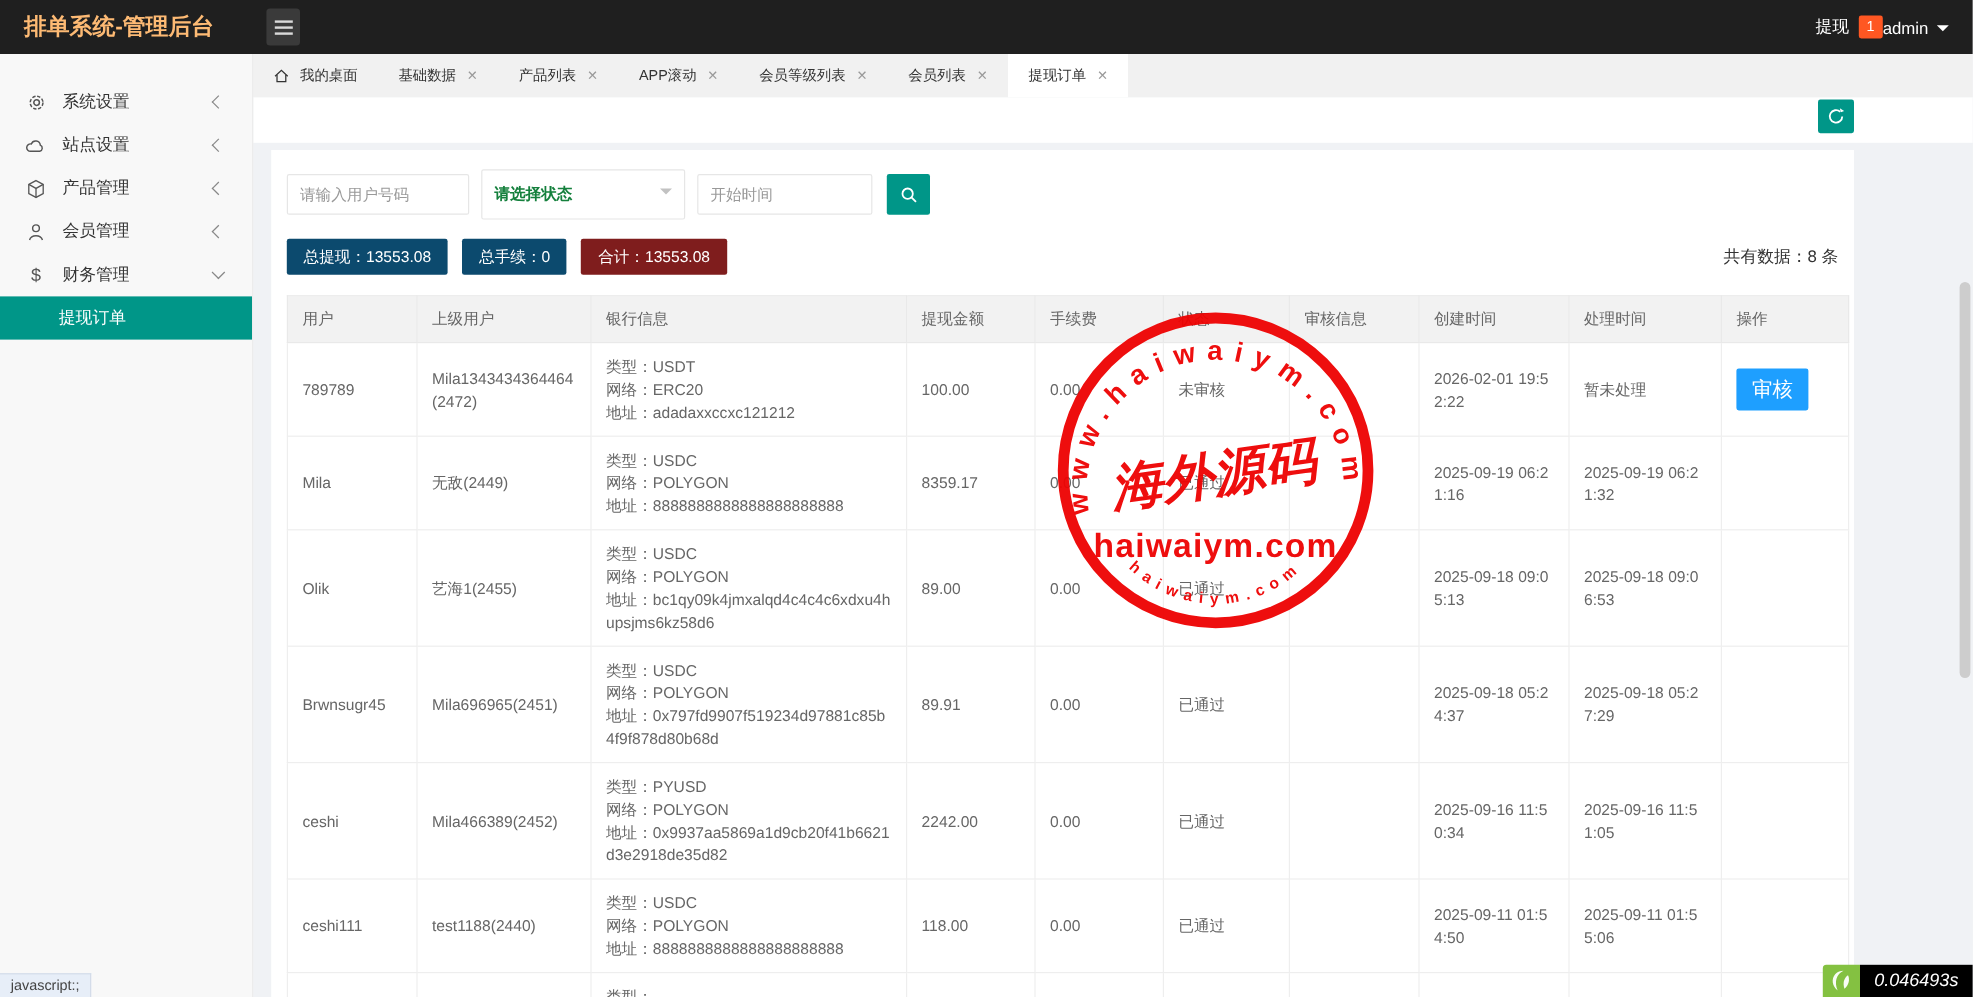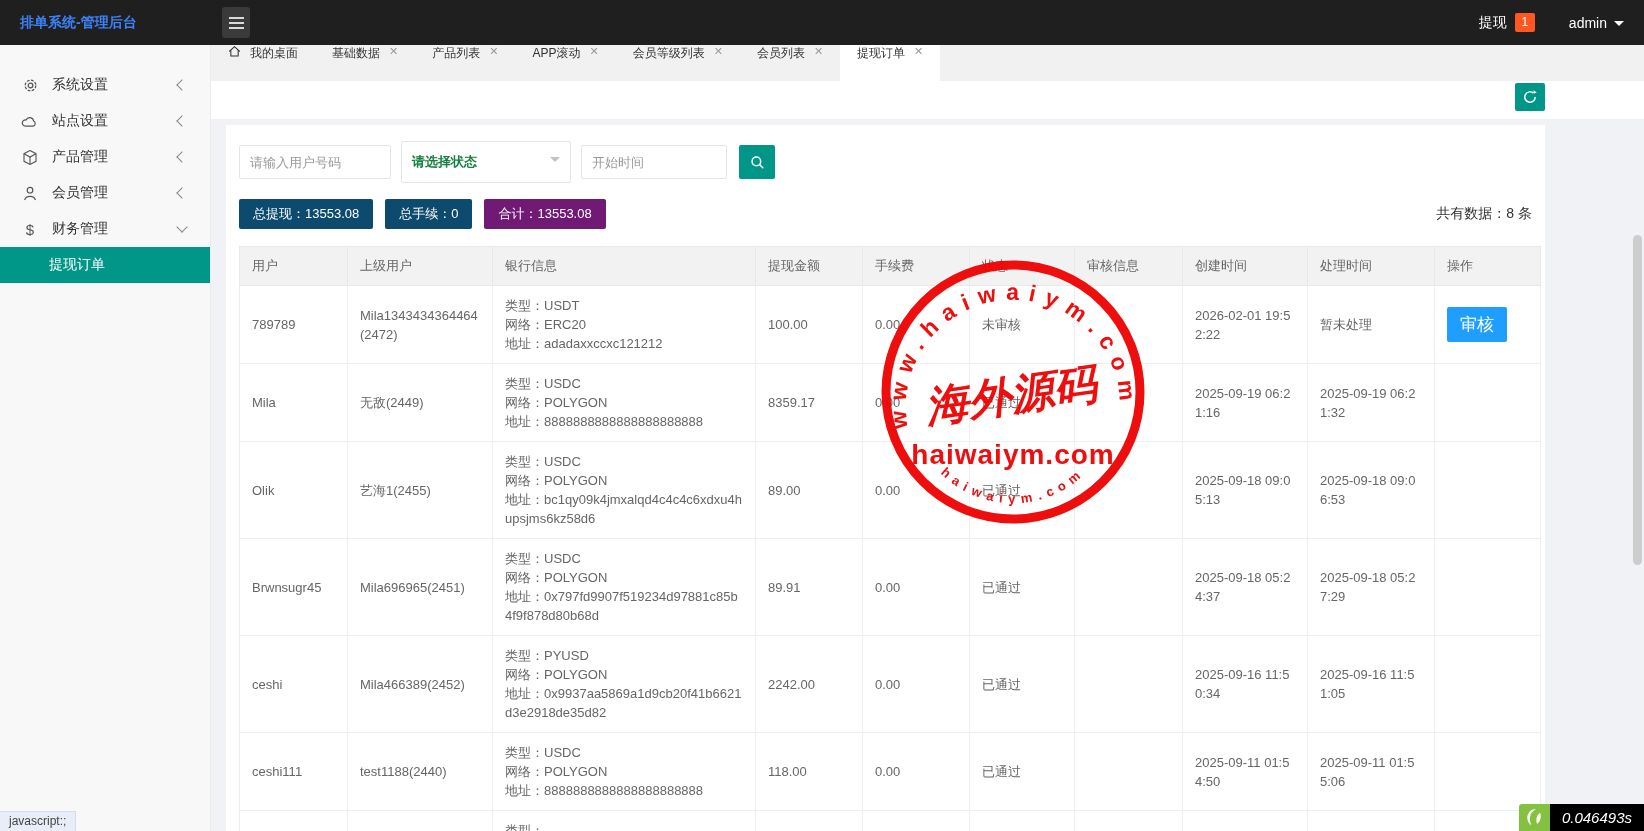--- a/index.html
+++ b/index.html
@@ -1,43 +1,43 @@
 <!DOCTYPE html>
 <html><head>
 <meta charset="utf-8">
 <style>
   * { margin:0; padding:0; box-sizing:border-box; }
   html,body { width:1644px; height:831px; overflow:hidden; }
   body { font-family:"Liberation Sans","DejaVu Sans",sans-serif; background:#f0f2f5; position:relative; color:#333; }
 
   
   .header { position:absolute; top:0; left:0; right:0; height:45px; background:#1f1f1f; z-index:40; }
-  .brand { position:absolute; left:20px; top:0; line-height:45px; font-size:14px; font-weight:bold; color:#3b82f6; }
+  .brand { position:absolute; left:20px; top:0; line-height:45px; font-size:19px; font-weight:bold; color:#fdba74; }
   .burger { position:absolute; left:222px; top:7px; width:28px; height:31px; background:#3a3a3a; border-radius:3px;
             display:flex; flex-direction:column; align-items:center; justify-content:center; gap:3px; cursor:pointer; }
   .burger i { display:block; width:15px; height:2px; background:#d9d9d9; }
-  .header-right { position:absolute; right:20px; top:0; height:45px; display:flex; align-items:center; gap:34px; }
+  .header-right { position:absolute; right:20px; top:0; height:45px; display:flex; align-items:center; }
   .withdraw-link { display:flex; align-items:center; gap:8px; color:#fff; font-size:14px; cursor:pointer; }
   .badge { background:#ff5722; color:#fff; border-radius:2px; min-width:20px; text-align:center; height:19px; line-height:19px; font-size:12px; padding:0 5px; }
   .user-menu { display:flex; align-items:center; gap:7px; color:#fff; font-size:14px; cursor:pointer; }
   .caret-down { width:0; height:0; border:5px solid transparent; border-top-color:#fff; margin-top:6px; }
 
   
   .sidebar { position:absolute; top:45px; left:0; bottom:0; width:211px; background:#f8f8f8; z-index:30; padding-top:22px; border-right:1px solid #ececec; }
   .side-item { position:relative; height:36px; display:flex; align-items:center; padding-left:21px; font-size:14px; color:#333; cursor:pointer; }
   .side-item .icon { width:18px; height:18px; margin-right:13px; display:flex; align-items:center; justify-content:center; color:#555; }
   .side-item .chev { position:absolute; right:24px; top:14px; width:8px; height:8px; border-left:1px solid #888; border-bottom:1px solid #888; }
   .chev.collapsed { transform:rotate(45deg); }
   .chev.expanded  { transform:rotate(-45deg); top:12px; }
   .side-sub { height:36px; display:flex; align-items:center; padding-left:49px; font-size:14px; color:#333; cursor:pointer; }
   .side-sub.active { background:#009688; color:#fff; }
 
   
   .tabsbar { position:absolute; left:211px; top:45px; right:0; height:36px; background:#f1f1f1; display:flex; z-index:20; }
-  .tab { height:36px; display:flex; gap:9px; padding:0 17px; font-size:12px; color:#333; cursor:pointer; white-space:nowrap; }
+  .tab { height:36px; display:flex; align-items:center; gap:9px; padding:0 17px; font-size:12px; color:#333; cursor:pointer; white-space:nowrap; }
   .tab.active { background:#fff; }
   .tab .x { color:#9a9a9a; font-size:11px; }
   .tab .home-ic { display:flex; color:#333; }
 
   
   .toolbar { position:absolute; left:211px; top:81px; right:0; height:38px; background:#fff; z-index:10; }
   .refresh-btn { position:absolute; right:99px; top:2px; width:30px; height:28px; background:#009688; border:none; border-radius:2px;
                  display:flex; align-items:center; justify-content:center; cursor:pointer; }
 
   
@@ -49,21 +49,21 @@
   .inp::placeholder { color:#999; }
   .fake-select { position:relative; width:170px; height:42px; border:1px solid #e6e6e6; border-radius:2px; background:#fff;
                  display:flex; align-items:center; padding:0 10px; font-size:13px; color:#15803d; font-weight:bold; cursor:pointer; }
   .fake-select .sel-caret { position:absolute; right:10px; top:15px; width:0; height:0; border:5px solid transparent; border-top-color:#c2c2c2; }
   .time-inp { width:146px; }
   .search-btn { width:36px; height:34px; background:#009688; border:none; border-radius:2px; display:flex; align-items:center; justify-content:center; cursor:pointer; margin-left:2px; }
 
   .stats-row { display:flex; align-items:center; gap:12px; margin-bottom:17px; }
   .stat-btn { height:30px; line-height:30px; padding:0 14px; color:#fff; font-size:13px; border-radius:2px; border:none; cursor:pointer; white-space:nowrap; }
   .stat-blue { background:#0c4a6e; }
-  .stat-orange { background:#701a75; }
+  .stat-orange { background:#7f1d1d; }
   .count { margin-left:auto; font-size:14px; color:#333; }
 
   table.grid { width:100%; border-collapse:collapse; table-layout:fixed; font-size:13px; color:#666; }
   .grid th { background:#f2f2f2; font-weight:400; text-align:left; padding:10px 12px; border:1px solid #e9e9e9; color:#666; height:37px; }
   .grid td { border:1px solid #eee; padding:10px 12px; vertical-align:middle; line-height:19px; word-break:break-all; background:#fff; }
   .bank-line { line-height:19px; }
   .audit-btn { background:#1e9fff; color:#fff; border:none; border-radius:2px; padding:6px 13px; font-size:17px; cursor:pointer; }
 
   
   .watermark { position:absolute; left:876px; top:252px; width:274px; height:280px; z-index:60; pointer-events:none; opacity:.95; }

